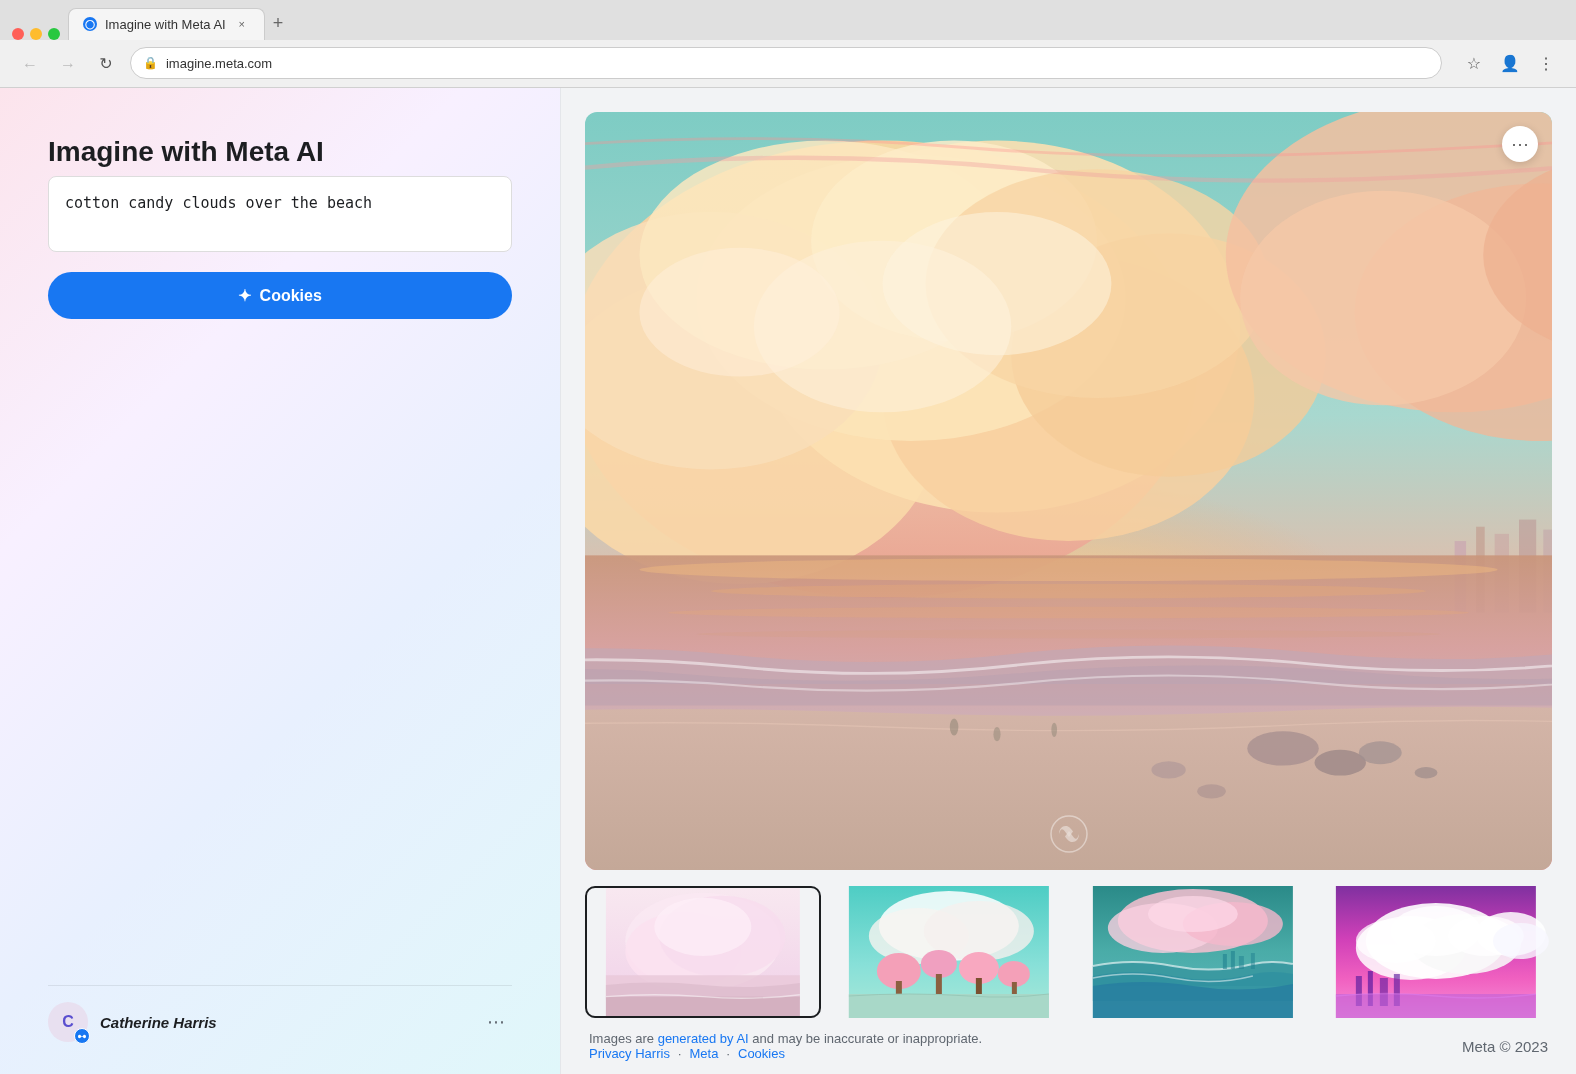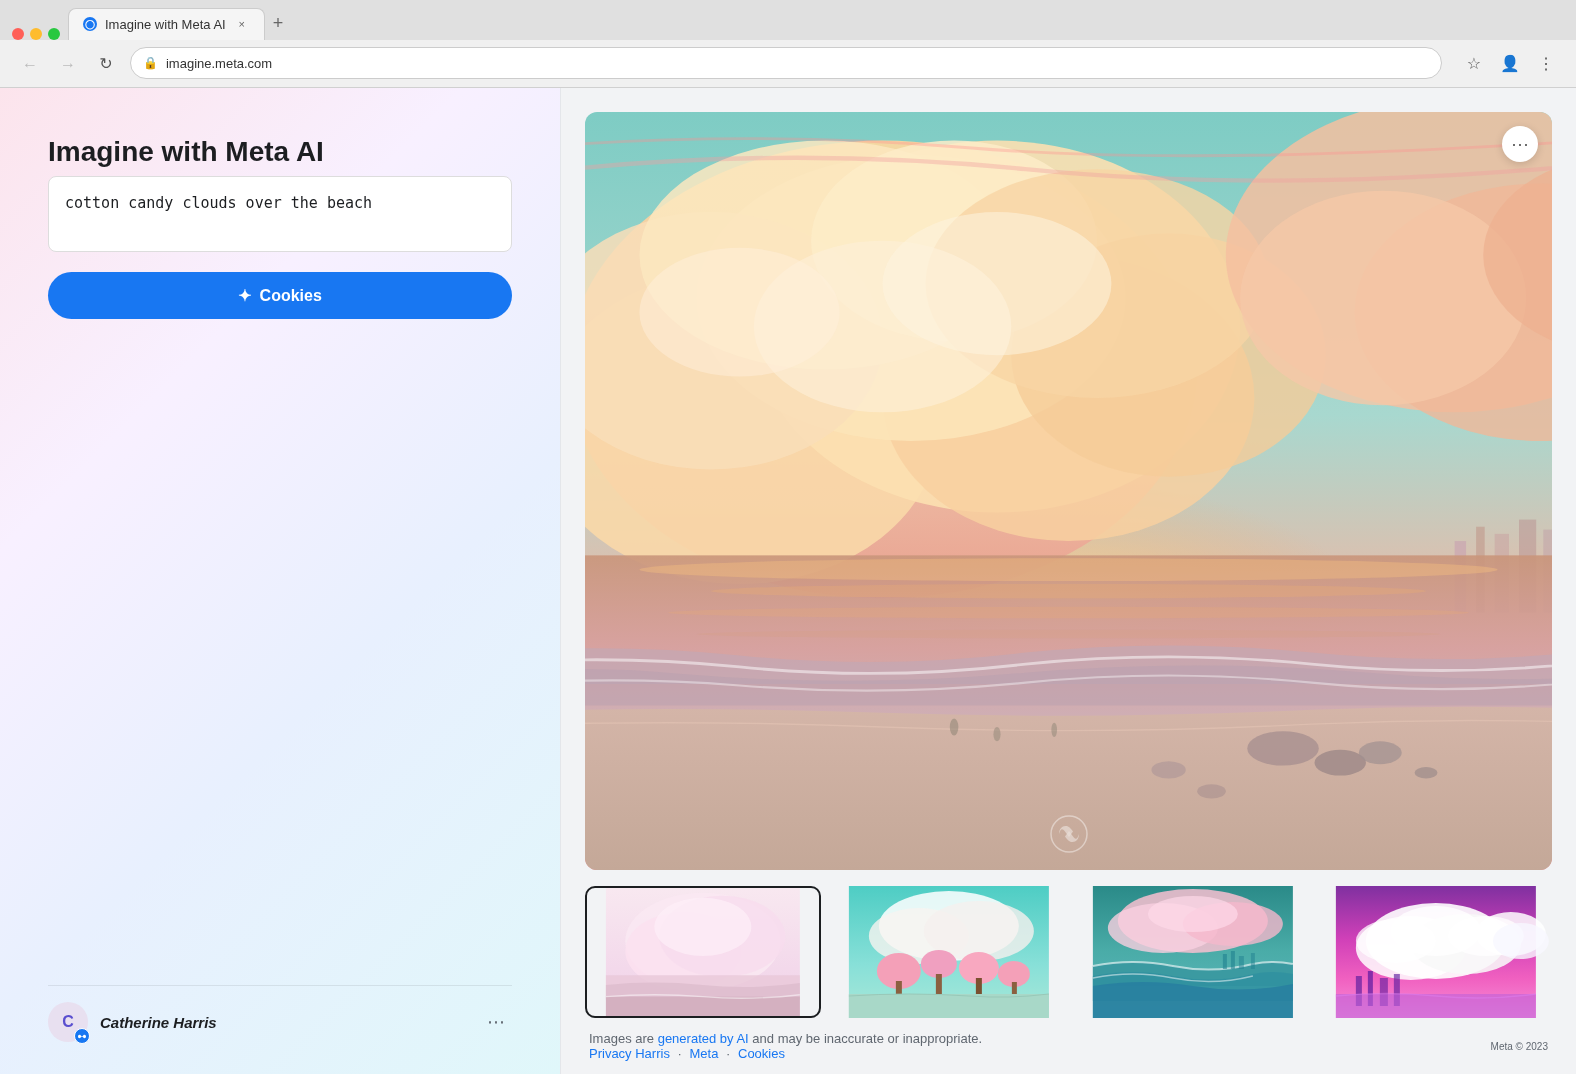--- a/index.html
+++ b/index.html
@@ -411,21 +411,21 @@
       color: #1877f2;
       text-decoration: none;
     }
 
     .footer-sep {
       color: #606770;
       margin: 0 4px;
     }
 
     .footer-copyright {
-      font-size: 10px;
+      font-size: 15px;
       color: #606770;
     }
 
     .divider-v {
       width: 1px;
       background: #e4e6ea;
       height: 100%;
       flex-shrink: 0;
     }
   </style>

